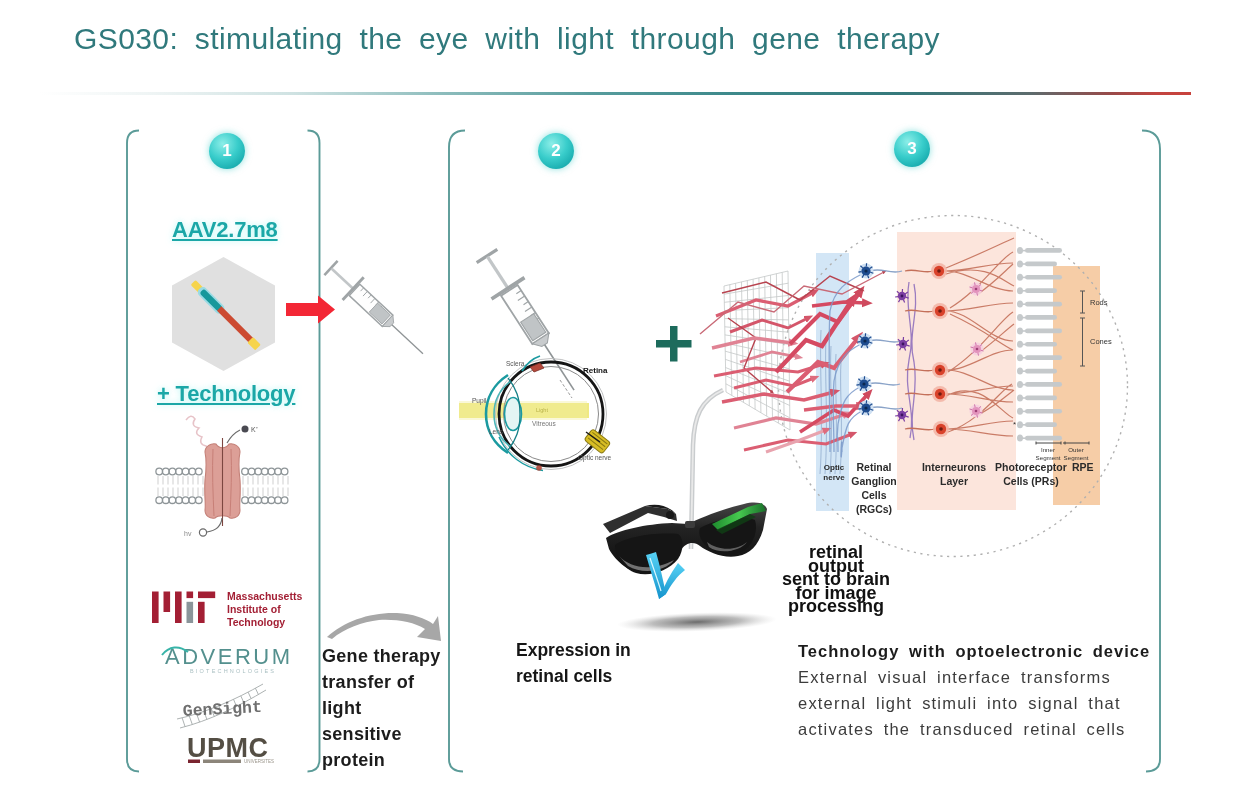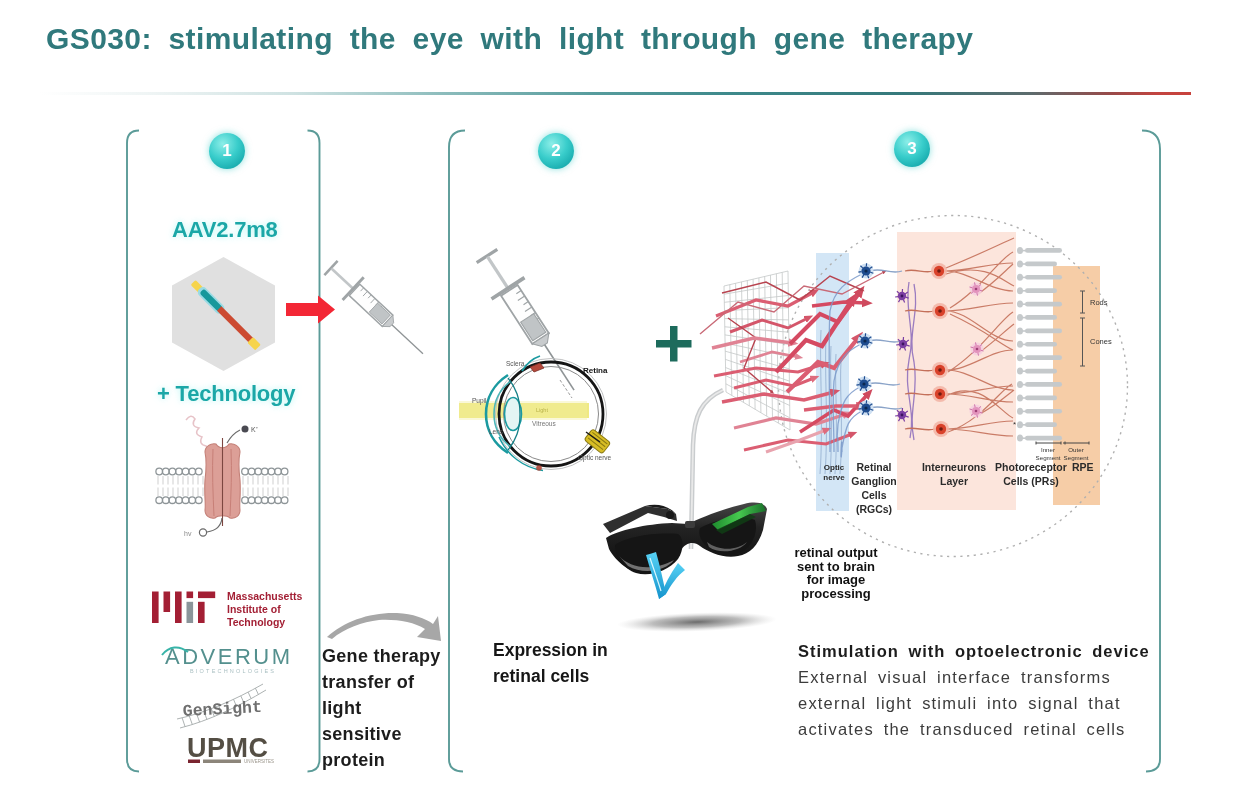--- a/index.html
+++ b/index.html
@@ -1,26 +1,26 @@
 <!DOCTYPE html>
 <html><head>
 <meta charset="utf-8">
 <style>
 html,body{margin:0;padding:0;}
 body{width:1248px;height:805px;background:#fff;font-family:"Liberation Sans",sans-serif;position:relative;overflow:hidden;}
 .abs{position:absolute;}
-#title{left:46px;top:22px;font-size:30px;font-weight:bold;color:#30797c;word-spacing:8px;letter-spacing:0.4px;}
+#title{left:74px;top:22px;font-size:30px;font-weight:normal;color:#30797c;word-spacing:8px;letter-spacing:0.4px;}
 #rule{left:40px;top:92px;width:1151px;height:3px;background:linear-gradient(to right,rgba(255,255,255,0) 0%,#eef4f4 10%,#cfe2e2 22%,#8cbcbc 35%,#579c9d 48%,#3d898b 60%,#35797b 75%,#5c6b6d 86%,#984a49 93%,#c24440 97%,#c8423c 100%);}
 .num{width:36px;height:36px;border-radius:50%;background:radial-gradient(circle at 38% 30%,#8ceee8,#39cdcb 45%,#1cb0b2 75%,#109a9c);color:#fff;font-weight:bold;text-align:center;line-height:36px;font-size:17px;box-shadow:0 0 7px rgba(64,205,200,.6);}
-.tealtxt{color:#1ba7a7;font-weight:bold;font-size:22px;letter-spacing:-0.2px;text-shadow:0 0 6px rgba(120,240,235,.55);}
+.tealtxt{color:#1ba7a7;font-weight:bold;font-size:22px;letter-spacing:-0.2px;text-shadow:0 0 6px rgba(120,240,235,.55);text-decoration:underline;}
 #genetext{left:322px;top:643px;width:124px;font-size:18px;letter-spacing:0.3px;font-weight:bold;color:#1c1c1c;line-height:26px;font-family:"Liberation Sans",sans-serif;}
-#expr{left:493px;top:637px;font-size:17.5px;font-weight:bold;color:#161616;line-height:26px;}
+#expr{left:516px;top:637px;font-size:17.5px;font-weight:bold;color:#161616;line-height:26px;}
 #stim{left:798px;top:638px;font-size:16.5px;color:#3c3c3c;line-height:26px;word-spacing:4px;letter-spacing:1.2px;}
 #stim b{color:#1c1c1c;letter-spacing:1px;}
-#retout{left:780px;top:546px;width:112px;text-align:center;font-size:13px;font-weight:bold;color:#111;line-height:13.5px;}
+#retout{left:780px;top:546px;width:112px;text-align:center;font-size:18px;font-weight:bold;color:#111;line-height:13.5px;}
 </style>
 </head>
 <body>
 <div class="abs" id="title">GS030: stimulating the eye with light through gene therapy</div>
 <div class="abs" id="rule"></div>
 
 <svg class="abs" style="left:0;top:0" width="1248" height="805" viewBox="0 0 1248 805">
 <defs>
 <linearGradient id="fadeR" x1="0" y1="0" x2="1" y2="0">
   <stop offset="0" stop-color="#5b9b98"></stop>
@@ -428,13 +428,13 @@
 <div class="abs num" style="left:209px;top:133px;">1</div>
 <div class="abs num" style="left:538px;top:133px;">2</div>
 <div class="abs num" style="left:894px;top:131px;">3</div>
 
 <div class="abs tealtxt" style="left:172px;top:217px;">AAV2.7m8</div>
 <div class="abs tealtxt" style="left:157px;top:381px;">+ Technology</div>
 
 <div class="abs" id="genetext">Gene therapy<br>transfer of<br>light<br>sensitive<br>protein</div>
 <div class="abs" id="expr">Expression in<br>retinal cells</div>
 <div class="abs" id="retout">retinal output<br>sent to brain<br>for image<br>processing</div>
-<div class="abs" id="stim"><b>Stimulation with optoelectronic device</b><br>External visual interface transforms<br>external light stimuli into signal that<br>activates the transduced retinal cells</div>
+<div class="abs" id="stim"><b>Technology with optoelectronic device</b><br>External visual interface transforms<br>external light stimuli into signal that<br>activates the transduced retinal cells</div>
 
 </body></html>

